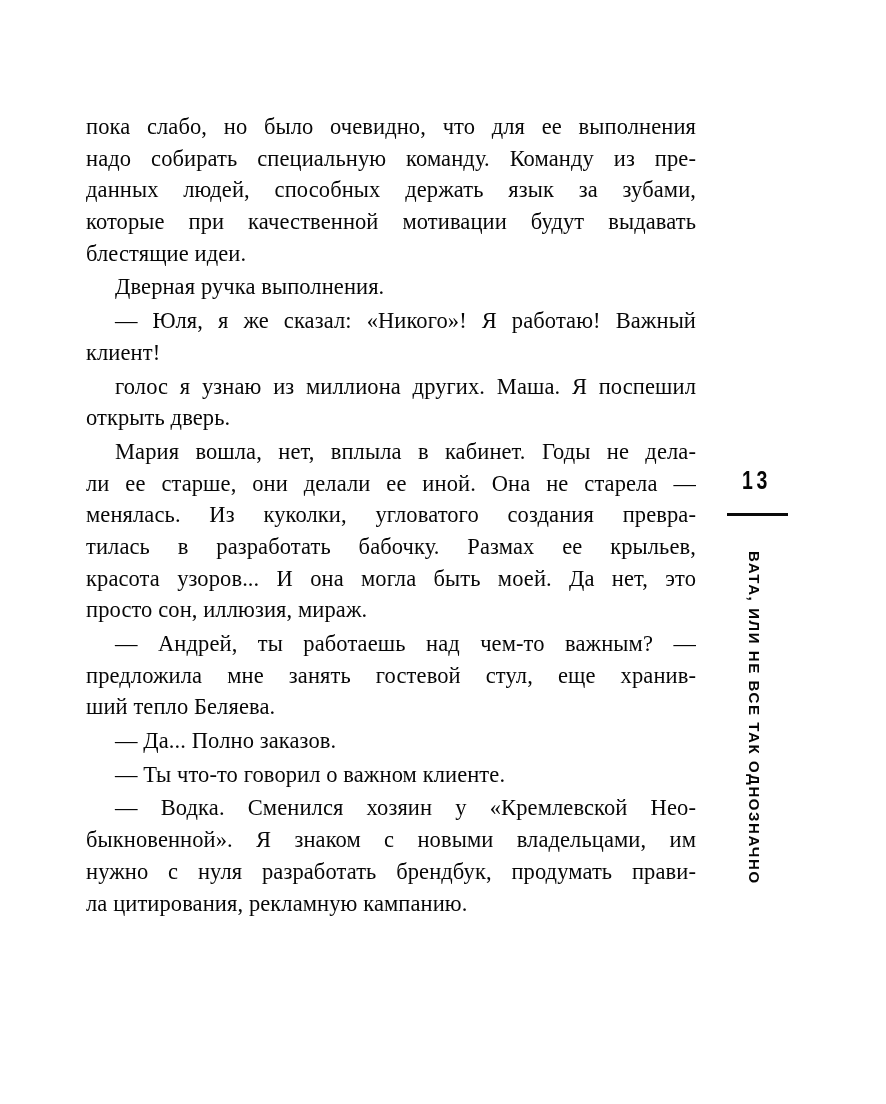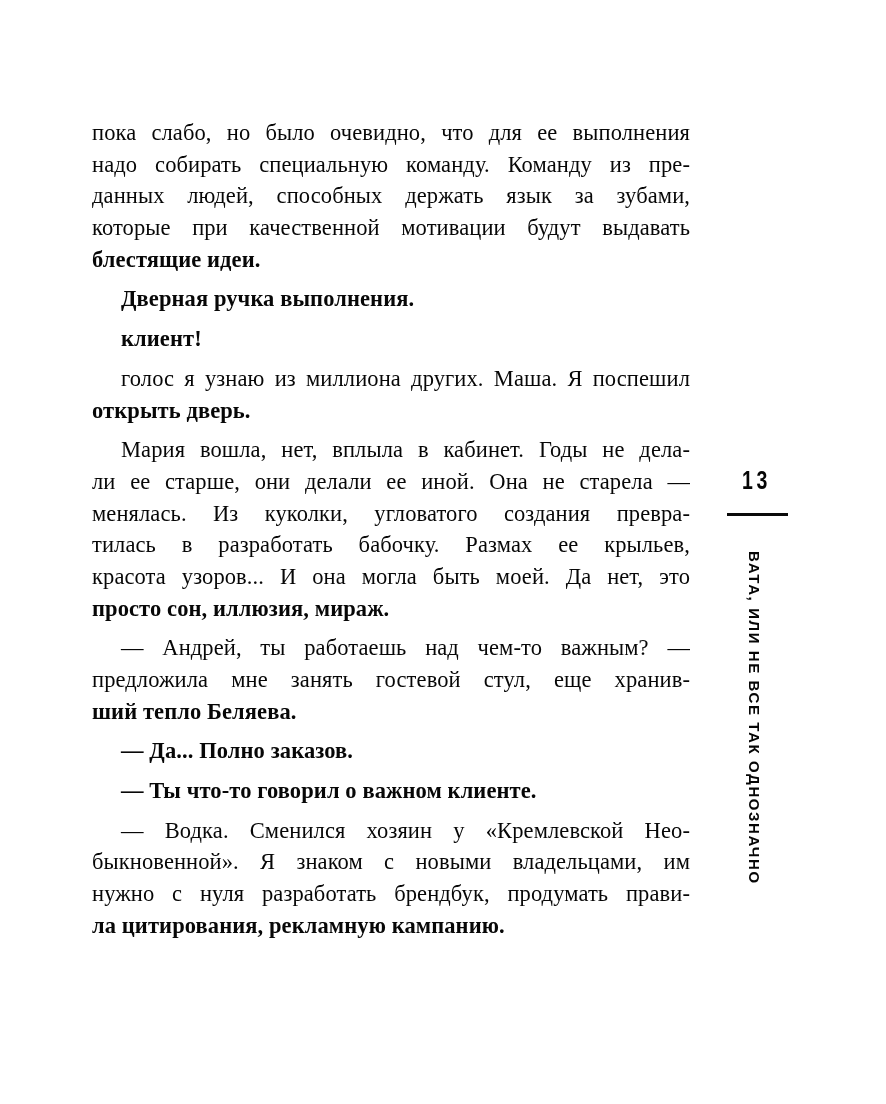--- a/index.html
+++ b/index.html
@@ -19,32 +19,31 @@
   
   .text-block {
     position: absolute;
     left: 84px;
     top: 109px;
     width: 614px;
     font-size: 22.5px;
     line-height: 31.7px;
     letter-spacing: 0.1px;
   }
-  .para { margin: 8px; }
+  .para { margin: 2px; }
   .line {
     height: 31.7px;
     overflow: hidden;
     text-align: justify;
     text-align-last: justify;
     white-space: normal;
   }
   .line.last {
     text-align: center;
     text-align-last: left;
-    font-weight: bold;
   }
   .para.indent .line:first-child {
     text-indent: 29px;
   }
   
   .page-number {
     position: absolute;
     left: 742px;
     top: 467px;
     font-family: "Liberation Sans", sans-serif;
@@ -91,20 +90,21 @@
         <div class="line">пока слабо, но было очевидно, что для ее выполнения</div>
         <div class="line">надо собирать специальную команду. Команду из пре-</div>
         <div class="line">данных людей, способных держать язык за зубами,</div>
         <div class="line">которые при качественной мотивации будут выдавать</div>
         <div class="line last">блестящие идеи.</div>
       </div>
       <div class="para indent">
         <div class="line last">Дверная ручка выполнения.</div>
       </div>
       <div class="para indent">
+        <div class="line">— Юля, я же сказал: «Никого»! Я работаю! Важный</div>
         <div class="line last">клиент!</div>
       </div>
       <div class="para indent">
         <div class="line">голос я узнаю из миллиона других. Маша. Я поспешил</div>
         <div class="line last">открыть дверь.</div>
       </div>
       <div class="para indent">
         <div class="line">Мария вошла, нет, вплыла в кабинет. Годы не дела-</div>
         <div class="line">ли ее старше, они делали ее иной. Она не старела —</div>
         <div class="line">менялась. Из куколки, угловатого создания превра-</div>

